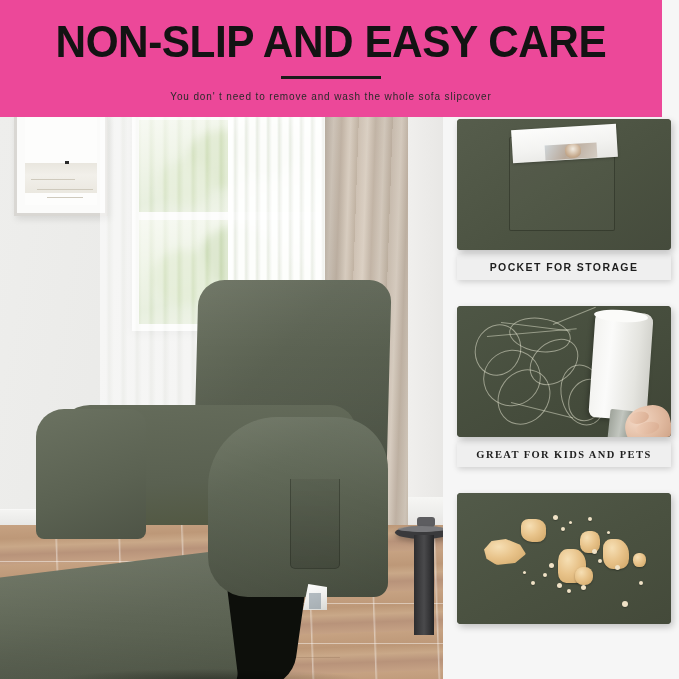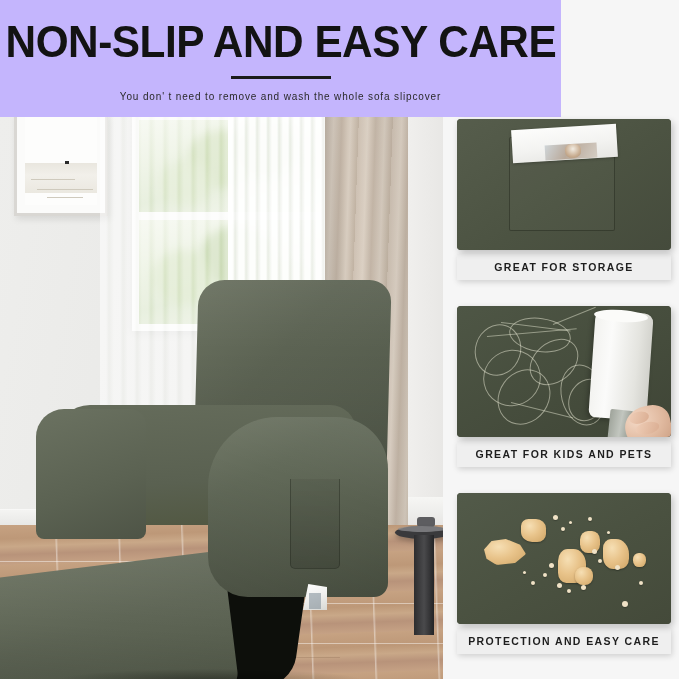--- a/index.html
+++ b/index.html
@@ -13,23 +13,23 @@
   body {
     background: #f6f6f6;
     font-family: "Liberation Sans", sans-serif;
     position: relative;
   }
 
   
   .header {
     position: absolute;
     left: 0; top: 0;
-    width: 561px;
+    width: 662px;
     height: 117px;
-    background: #c4b5fd;
+    background: #ec4899;
     display: flex;
     flex-direction: column;
     align-items: center;
     text-align: center;
   }
 
   .headline {
     margin-top: 18px;
     font-size: 45px;
     font-weight: 700;
@@ -323,21 +323,21 @@
     left: 455px; top: 117px;
     width: 224px;
     height: 562px;
   }
   .panel {
     position: absolute;
     left: 2px;
     width: 214px;
   }
   .panel-1 { top: 2px;   }
-  .panel-2 { top: 189px; }
+  .panel-2 { top: 189px; font-family: Liberation Serif, serif; }
   .panel-3 { top: 376px; }
 
   .panel-img {
     position: relative;
     width: 214px;
     height: 131px;
     border-radius: 4px;
     overflow: hidden;
     box-shadow: 2px 3px 7px rgba(0,0,0,0.22);
     background: #4e5445;
@@ -536,21 +536,21 @@
 <div class="panels">
 
   <div class="panel panel-1">
     <div class="panel-img">
       <div class="p1-bg"></div>
       <div class="p1-pocket"></div>
       <div class="p1-mag"></div>
       <div class="p1-mag-photo"></div>
       <div class="p1-mag-fig"></div>
     </div>
-    <div class="panel-caption">GREAT FOR STORAGE</div>
+    <div class="panel-caption">POCKET FOR STORAGE</div>
   </div>
 
   <div class="panel panel-2">
     <div class="panel-img">
       <div class="p2-bg"></div>
 
       <div class="hair" style="left:18px;top:18px;width:46px;height:52px;transform:rotate(18deg);"></div>
       <div class="hair" style="left:26px;top:44px;width:58px;height:56px;transform:rotate(-24deg);"></div>
       <div class="hair" style="left:52px;top:12px;width:62px;height:34px;transform:rotate(8deg);"></div>
       <div class="hair" style="left:42px;top:62px;width:50px;height:58px;transform:rotate(36deg);"></div>
@@ -596,15 +596,14 @@
       <div class="crumb-sm" style="left:86px;top:80px;width:4px;height:4px;"></div>
       <div class="crumb-sm" style="left:100px;top:90px;width:5px;height:5px;"></div>
       <div class="crumb-sm" style="left:110px;top:96px;width:4px;height:4px;"></div>
       <div class="crumb-sm" style="left:74px;top:88px;width:4px;height:4px;"></div>
       <div class="crumb-sm" style="left:66px;top:78px;width:3px;height:3px;"></div>
       <div class="crumb-sm" style="left:124px;top:92px;width:5px;height:5px;"></div>
       <div class="crumb-sm" style="left:150px;top:38px;width:3px;height:3px;"></div>
       <div class="crumb-sm" style="left:165px;top:108px;width:6px;height:6px;"></div>
       <div class="crumb-sm" style="left:182px;top:88px;width:4px;height:4px;"></div>
     </div>
-    <div class="panel-caption">PROTECTION AND EASY CARE</div>
   </div>
 </div>
 
 </body></html>

